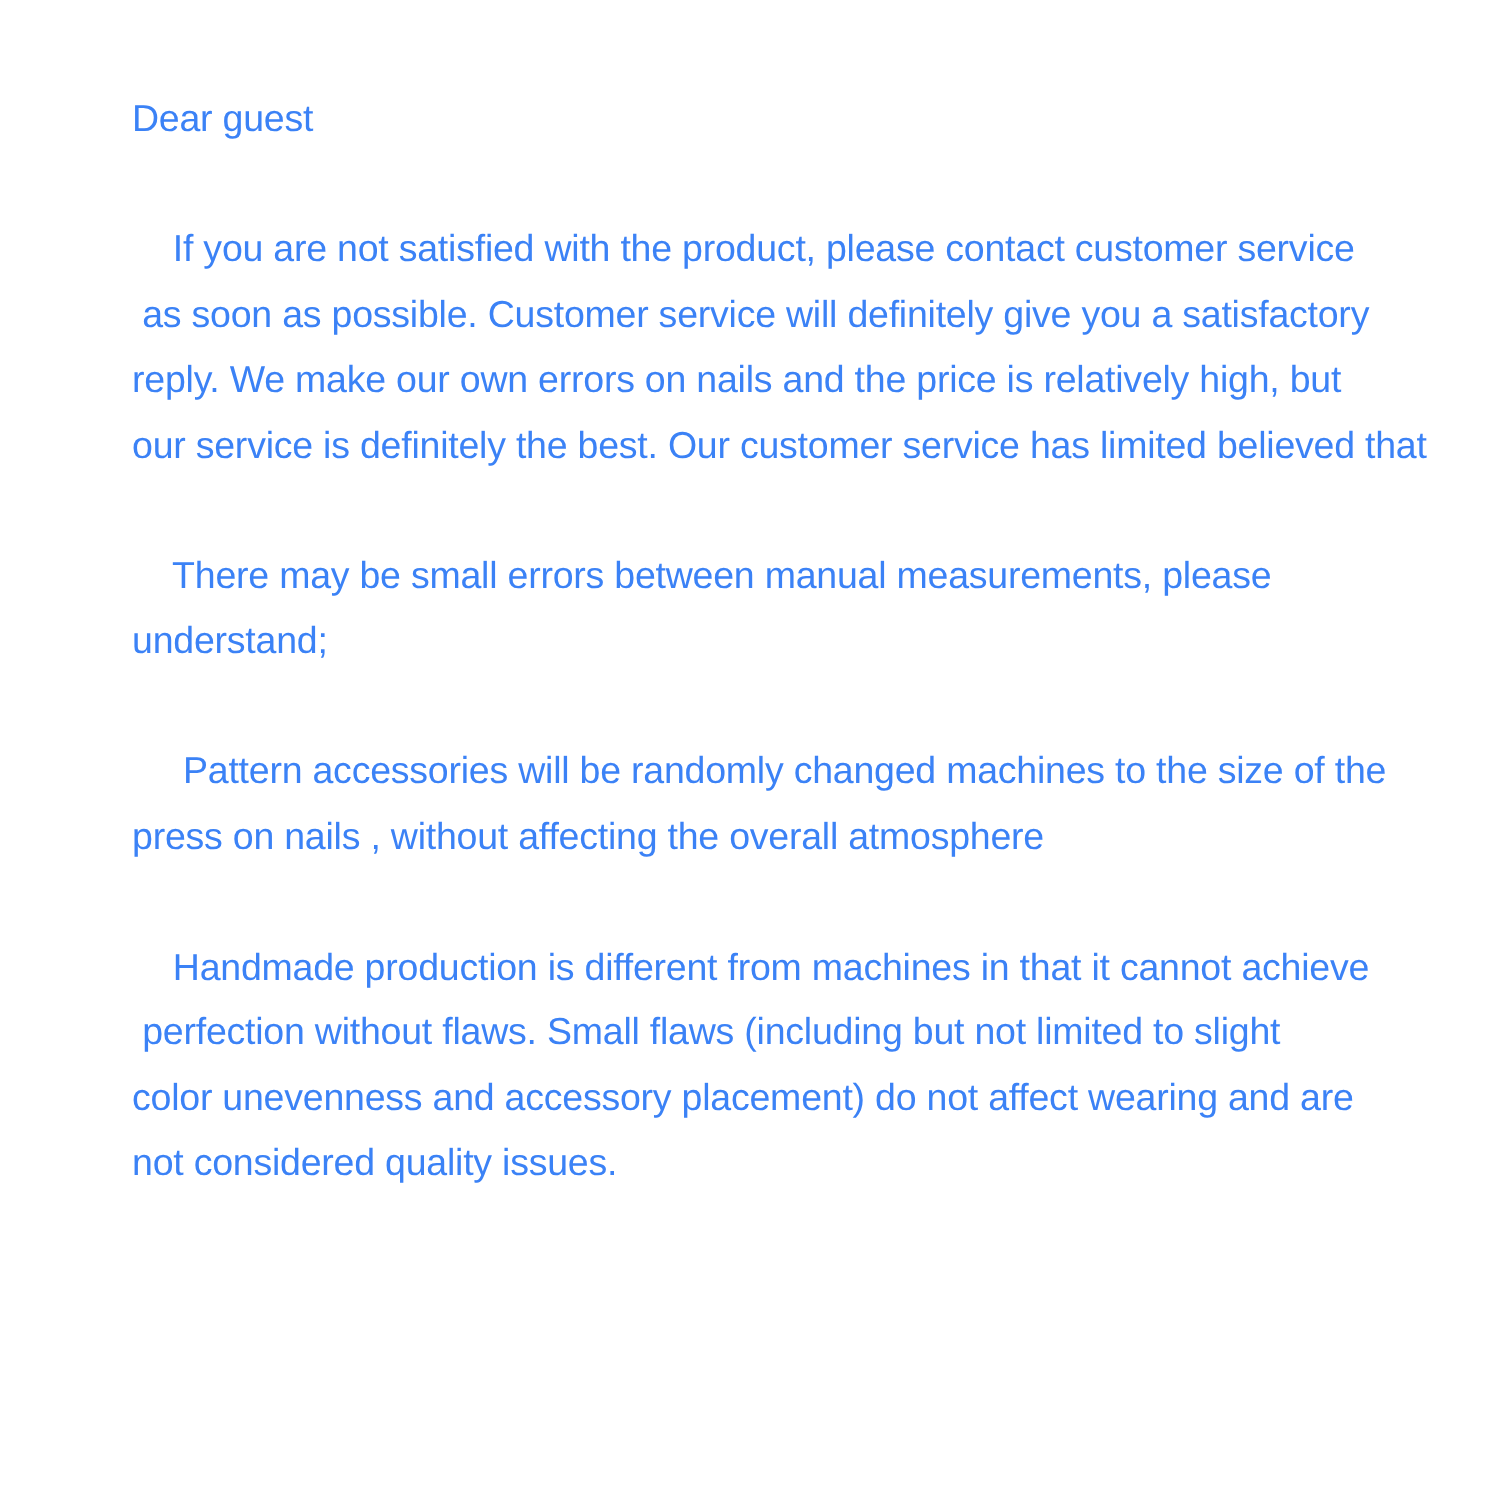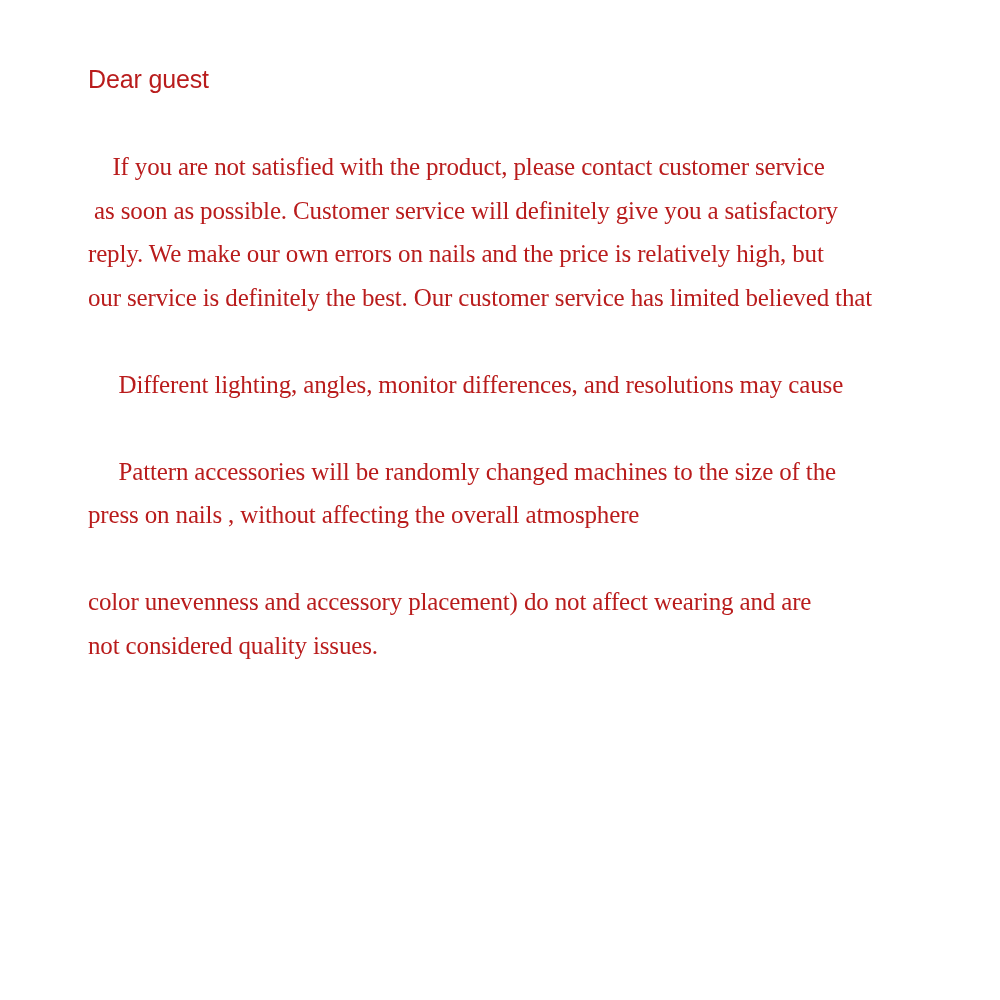--- a/index.html
+++ b/index.html
@@ -11,53 +11,57 @@
     position: relative;
     width: 1000px;
     height: 1000px;
     box-sizing: border-box;
     padding: 58px 10px 0 88px;
     background: #ffffff;
     overflow: hidden;
     font-family: "Liberation Sans", "DejaVu Sans", sans-serif;
     font-size: 25px;
     line-height: 43.5px;
-    color: #b91c1c;
+    color: #3b82f6;
     letter-spacing: -0.15px;
   }
   .line {
     white-space: pre;
   }
   .para {
     margin-top: 43.5px; 
-    font-family: Liberation Serif, serif;
   }
 </style>
 </head>
 <body>
 
 <div class="page">
 
   <div class="line greeting">Dear guest</div>
 
   <div class="para">
     <div class="line">    If you are not satisfied with the product, please contact customer service</div>
     <div class="line"> as soon as possible. Customer service will definitely give you a satisfactory</div>
     <div class="line">reply. We make our own errors on nails and the price is relatively high, but</div>
     <div class="line">our service is definitely the best. Our customer service has limited believed that</div>
   </div>
 
+  <div class="para">
+    <div class="line">    There may be small errors between manual measurements, please</div>
+    <div class="line">understand;</div>
+  </div>
 
   <div class="para">
-    <div class="line">     Different lighting, angles, monitor differences, and resolutions may cause</div>
   </div>
 
   <div class="para">
     <div class="line">     Pattern accessories will be randomly changed machines to the size of the</div>
     <div class="line">press on nails , without affecting the overall atmosphere</div>
   </div>
 
   <div class="para">
+    <div class="line">    Handmade production is different from machines in that it cannot achieve</div>
+    <div class="line"> perfection without flaws. Small flaws (including but not limited to slight</div>
     <div class="line">color unevenness and accessory placement) do not affect wearing and are</div>
     <div class="line">not considered quality issues.</div>
   </div>
 
 </div>
 
 </body></html>

